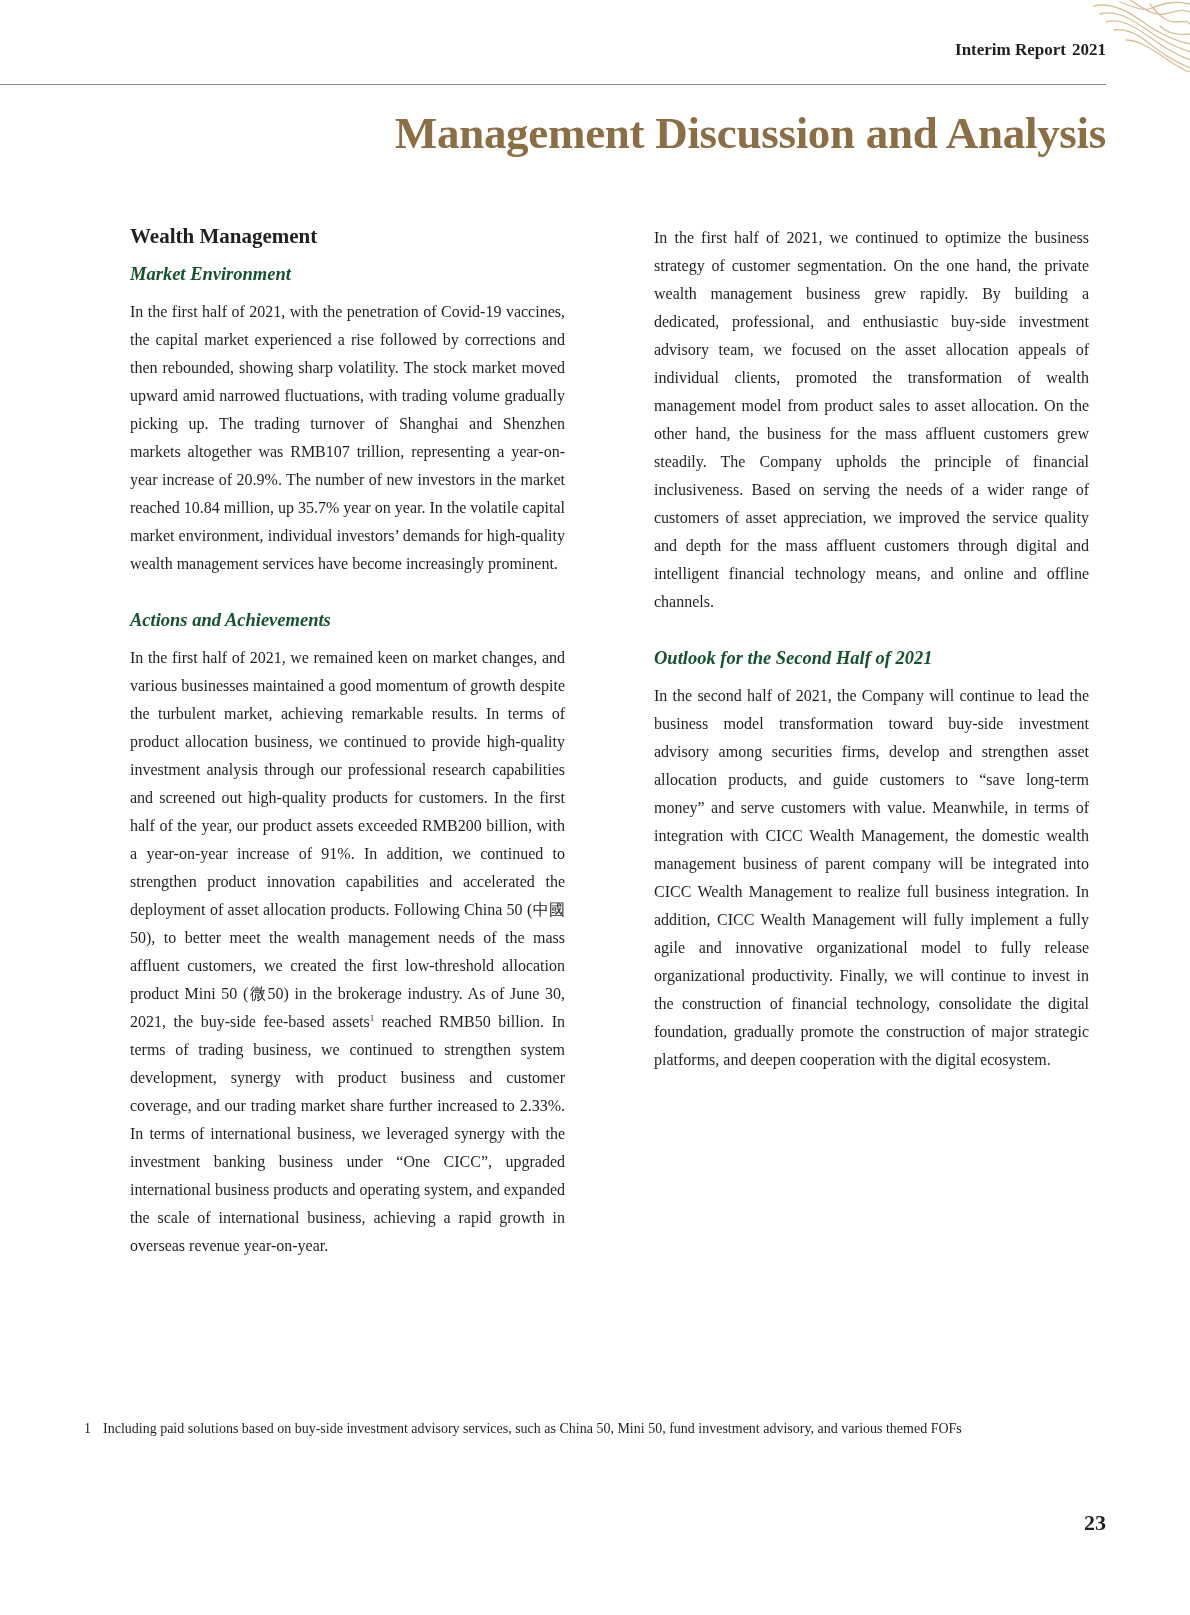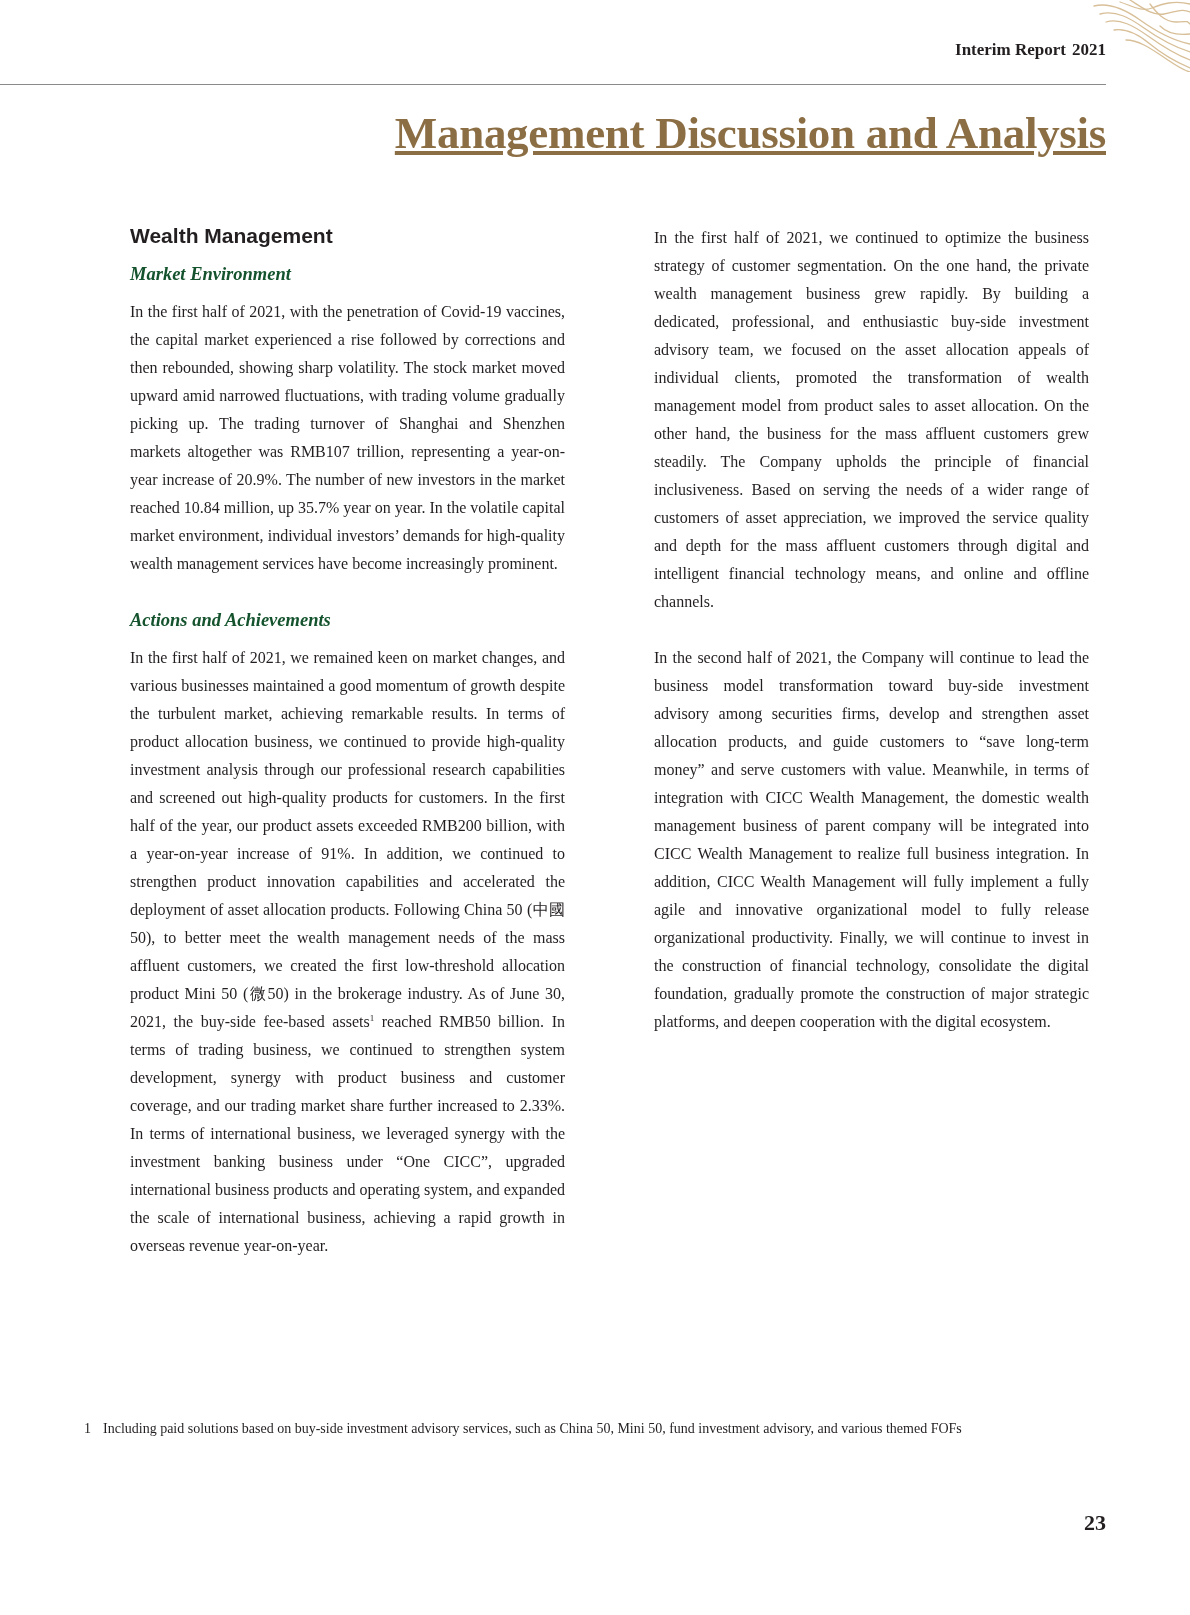--- a/index.html
+++ b/index.html
@@ -8,27 +8,27 @@
 
   .ornament { position: absolute; right: 0; top: 0; width: 100px; height: 72px; }
 
   .running-header { position: absolute; left: 0; top: 40px; width: 1106px; text-align: right;
                     font-family: "Liberation Serif", serif; font-weight: bold; font-size: 17px; color: #231f20; }
   .running-header .year { margin-left: 6px; }
   .header-rule { position: absolute; left: 0; top: 84px; width: 1106px; height: 0; border-top: 1px solid #8a8a8a; }
 
   .page-title { position: absolute; left: 0; top: 106px; width: 1106px; text-align: right;
                 font-family: "Liberation Serif", serif; font-weight: bold; font-size: 45px;
-                color: #8c6e45; letter-spacing: -0.3px; margin: 0; line-height: 1.2; text-decoration: underline; }
+                color: #8c6e45; letter-spacing: -0.3px; margin: 0; line-height: 1.2; }
 
   .col { position: absolute; top: 222px; width: 451px; }
   .col-left { left: 130px; }
   .col-right { left: 654px; top: 224px; }
 
-  h2.section { font-family: Liberation Sans, sans-serif; font-weight: bold; font-size: 21px;
+  h2.section { font-family: Liberation Serif, serif; font-weight: bold; font-size: 21px;
                color: #231f20; margin: 0 0 10px 0; line-height: 28px; }
   h3.sub { font-family: "Liberation Serif", serif; font-weight: bold; font-style: italic;
            font-size: 18.5px; color: #14532d; margin: 0 0 10px 0; line-height: 28px; }
   p.body { font-size: 16px; line-height: 28px; text-align: justify; margin: 0 16px 28px 0; }
   sup { font-size: 9px; line-height: 0; vertical-align: 6px; }
 
   .footnote { position: absolute; left: 84px; top: 1418px; width: 1022px; font-size: 14px; line-height: 22px; }
   .footnote .fn-num { position: absolute; left: 0; top: 0; }
   .footnote .fn-text { margin-left: 19px; display: block; text-align: justify; }
 
@@ -64,20 +64,21 @@
   <h3 class="sub">Market Environment</h3>
   <p class="body">In the first half of 2021, with the penetration of Covid-19 vaccines, the capital market experienced a rise followed by corrections and then rebounded, showing sharp volatility. The stock market moved upward amid narrowed fluctuations, with trading volume gradually picking up. The trading turnover of Shanghai and Shenzhen markets altogether was RMB107 trillion, representing a year-on-year increase of 20.9%. The number of new investors in the market reached 10.84 million, up 35.7% year on year. In the volatile capital market environment, individual investors’ demands for high-quality wealth management services have become increasingly prominent.</p>
 
   <h3 class="sub">Actions and Achievements</h3>
   <p class="body"><span>In the first half of 2021, we remained keen on market changes, and various businesses maintained a good momentum of growth despite the turbulent market, achieving remarkable results. In terms of product allocation business, we continued to provide high-quality investment analysis through our professional research capabilities and screened out high-quality products for customers. In the first half of the year, our product assets exceeded RMB200 billion, with a year-on-year increase of 91%. In addition, we continued to strengthen product innovation capabilities and accelerated the deployment of asset allocation products. Following China 50 (中國50), to better meet the wealth management needs of the mass affluent customers, we created the first low-threshold allocation product Mini 50 (微50) in the brokerage industry. As of June 30, 2021, the buy-side fee-based assets</span><sup>1</sup><span> reached RMB50 billion. In terms of trading business, we continued to strengthen system development, synergy with product business and customer coverage, and our trading market share further increased to 2.33%. In terms of international business, we leveraged synergy with the investment banking business under “One CICC”, upgraded international business products and operating system, and expanded the scale of international business, achieving a rapid growth in overseas revenue year-on-year.</span></p>
 </div>
 
 <div class="col col-right">
   <p class="body">In the first half of 2021, we continued to optimize the business strategy of customer segmentation. On the one hand, the private wealth management business grew rapidly. By building a dedicated, professional, and enthusiastic buy-side investment advisory team, we focused on the asset allocation appeals of individual clients, promoted the transformation of wealth management model from product sales to asset allocation. On the other hand, the business for the mass affluent customers grew steadily. The Company upholds the principle of financial inclusiveness. Based on serving the needs of a wider range of customers of asset appreciation, we improved the service quality and depth for the mass affluent customers through digital and intelligent financial technology means, and online and offline channels.</p>
 
+  <h3 class="sub">Outlook for the Second Half of 2021</h3>
   <p class="body">In the second half of 2021, the Company will continue to lead the business model transformation toward buy-side investment advisory among securities firms, develop and strengthen asset allocation products, and guide customers to “save long-term money” and serve customers with value. Meanwhile, in terms of integration with CICC Wealth Management, the domestic wealth management business of parent company will be integrated into CICC Wealth Management to realize full business integration. In addition, CICC Wealth Management will fully implement a fully agile and innovative organizational model to fully release organizational productivity. Finally, we will continue to invest in the construction of financial technology, consolidate the digital foundation, gradually promote the construction of major strategic platforms, and deepen cooperation with the digital ecosystem.</p>
 </div>
 
 <div class="footnote">
   <span class="fn-num">1</span>
   <span class="fn-text">Including paid solutions based on buy-side investment advisory services, such as China 50, Mini 50, fund investment advisory, and various themed FOFs</span>
 </div>
 
 <div class="page-number">23</div>
 

